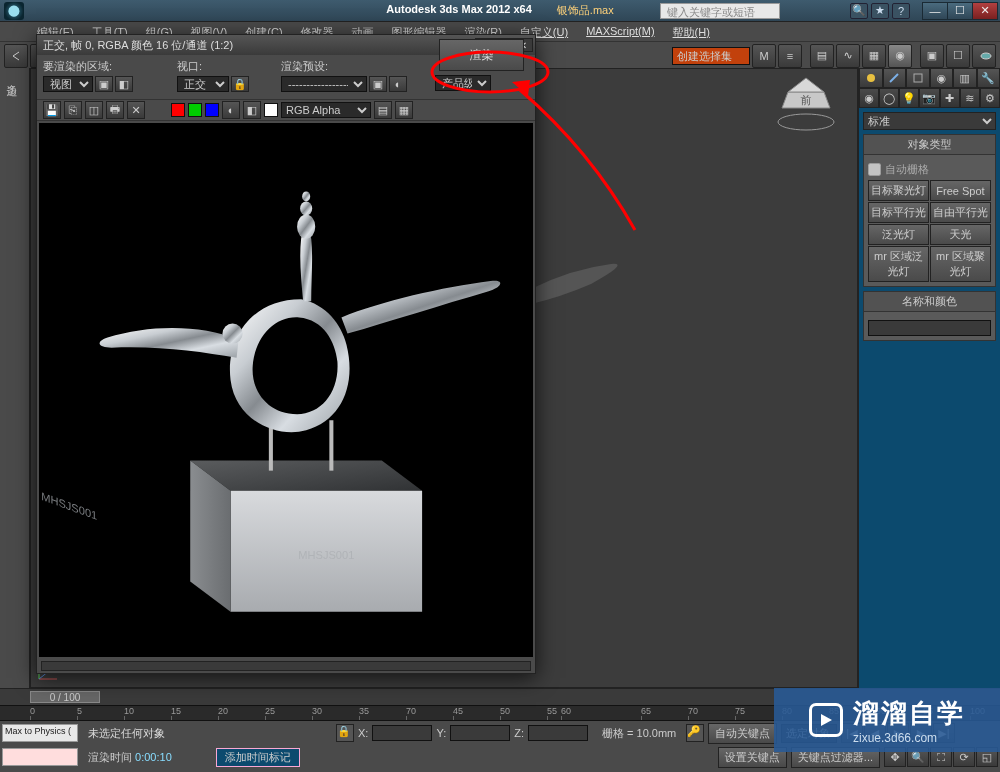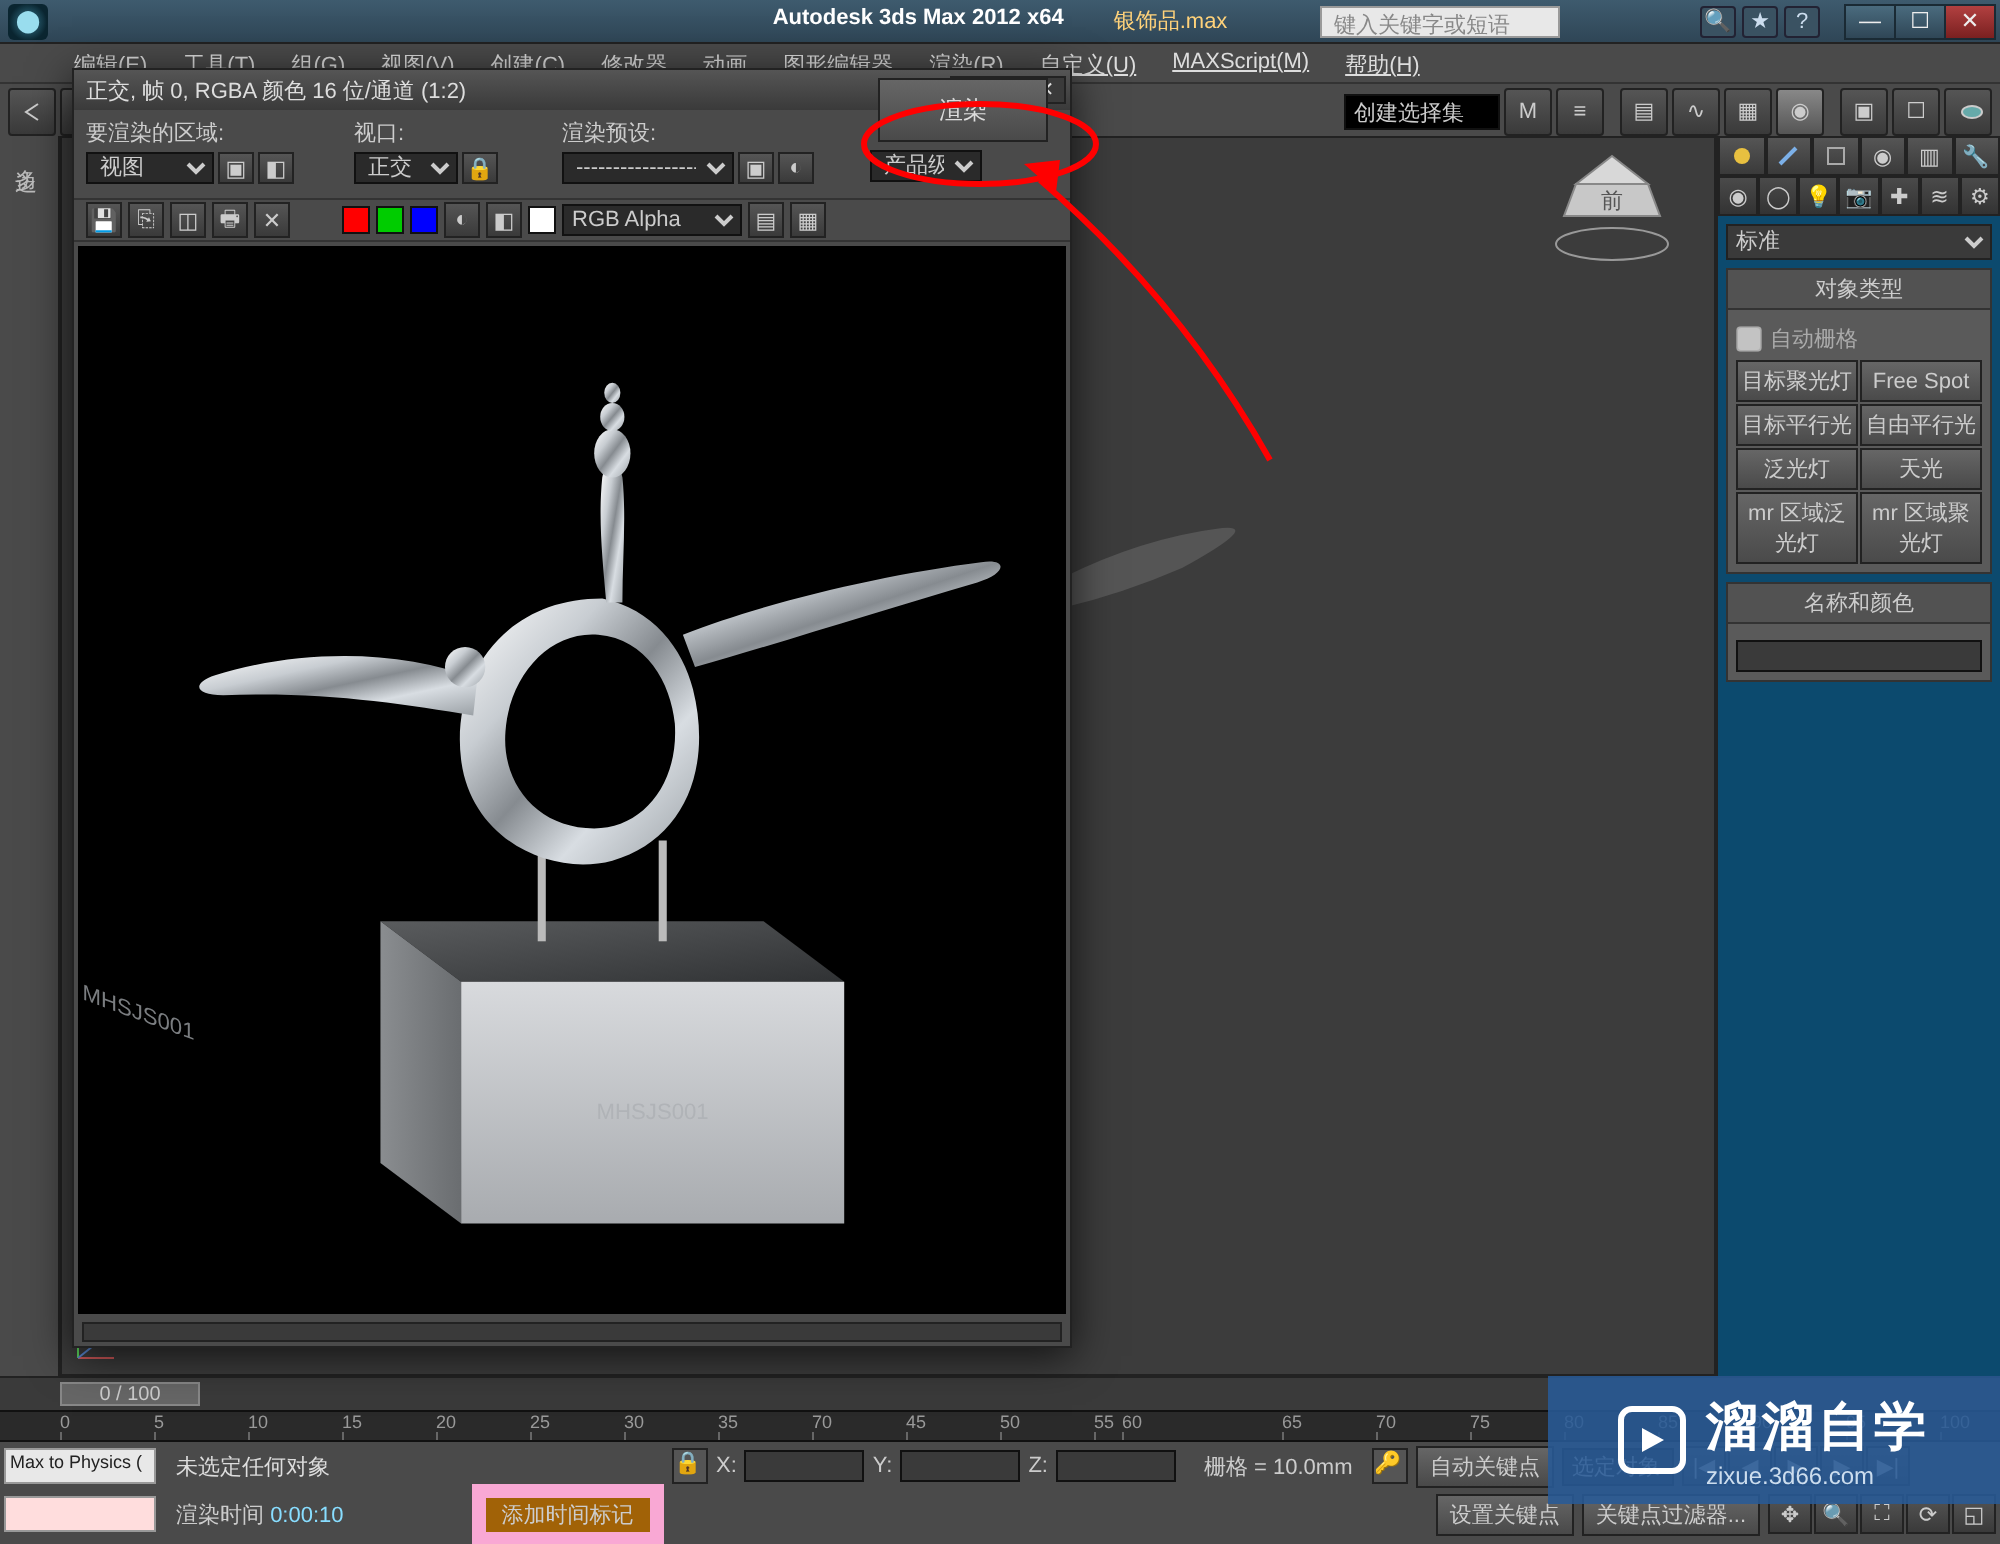--- a/index.html
+++ b/index.html
@@ -20,21 +20,21 @@
 
 
 .menubar { height: 20px; background: #4a4a4a; display: flex; padding: 0 28px; gap: 0; border-bottom:1px solid #333;}
 .menubar span { padding: 3px 9px; color: #ddd; cursor: default; text-decoration: underline; }
 
 
 .maintoolbar { height: 28px; background: #4a4a4a; display: flex; align-items:center; padding:2px 4px; gap:2px; border-bottom:1px solid #333;}
 .tbtn{width:24px;height:24px;background:linear-gradient(#555,#3a3a3a);border:1px solid #222;border-radius:2px;display:flex;align-items:center;justify-content:center;}
 .tbtn svg{stroke:#ccc;fill:none;}
 .sep{width:4px;height:22px;}
-.maintoolbar .dropdown{background:#000000;border:1px solid #111;padding:1px 4px;width:78px;height:18px;color:#ccc;}
+.maintoolbar .dropdown{background:#c2410c;border:1px solid #111;padding:1px 4px;width:78px;height:18px;color:#ccc;}
 
 
 .viewport-area{position:absolute;top:68px;left:30px;right:142px;bottom:84px;background:#3c3c3c;border:1px solid #222;}
 .side-tabs{position:absolute;top:68px;left:0;width:30px;bottom:84px;background:#4a4a4a;border-right:1px solid #222;}
 .side-tabs .rot{writing-mode:vertical-rl;padding:8px 4px;color:#bbb;}
 
 
 .cmd-panel{position:absolute;top:68px;right:0;width:142px;bottom:84px;background:#5a5a5a;border-left:1px solid #222;display:flex;flex-direction:column;}
 .cmd-tabs{display:flex;height:20px;background:#3a3a3a;}
 .cmd-tabs div{flex:1;border:1px solid #222;background:linear-gradient(#555,#3a3a3a);display:flex;align-items:center;justify-content:center;}
@@ -307,21 +307,21 @@
       <div>|◀</div>
       <div>◀</div>
       <div>▶</div>
       <div>▶</div>
       <div>▶|</div>
     </div>
   </div>
   <div class="status-row2">
     <div style="width:76px;background:#fdd;border:1px solid #999;height:18px"></div>
     <div style="color:#ccc;padding-left:6px"><span>渲染时间 </span><span style="color:#8df">0:00:10</span></div>
-    <div style="flex:0 0 auto;margin-left:60px;background:#a16207;border:7px solid #f9a8d4;padding:1px 8px">添加时间标记</div>
+    <div style="flex:0 0 auto;margin-left:40px;background:#0c4a6e;border:1px solid #f9a8d4;padding:1px 8px">添加时间标记</div>
     <div style="flex:1"></div>
     <div style="background:linear-gradient(#666,#494949);border:1px solid #222;padding:2px 6px">设置关键点</div>
     <div style="background:linear-gradient(#666,#494949);border:1px solid #222;padding:2px 6px">关键点过滤器...</div>
     <div class="playback">
       <div>✥</div>
       <div>🔍</div>
       <div>⛶</div>
       <div>⟳</div>
       <div>◱</div>
     </div>
@@ -334,21 +334,21 @@
     <div class="winbtns">
       <div>—</div>
       <div>☐</div>
       <div>✕</div>
     </div>
   </div>
   <div class="render-ctrls">
     <div class="col">
       <label>要渲染的区域:</label>
       <div style="display:flex;gap:2px">
-        <select style="width:64px"><option>视图</option></select>
+        <select style="width:50px"><option>视图</option></select>
         <div class="minibtn">▣</div>
         <div class="minibtn">◧</div>
       </div>
     </div>
     <div class="col">
       <label>视口:</label>
       <div style="display:flex;gap:2px">
         <select style="width:52px"><option>正交</option></select>
         <div class="minibtn">🔒</div>
       </div>

